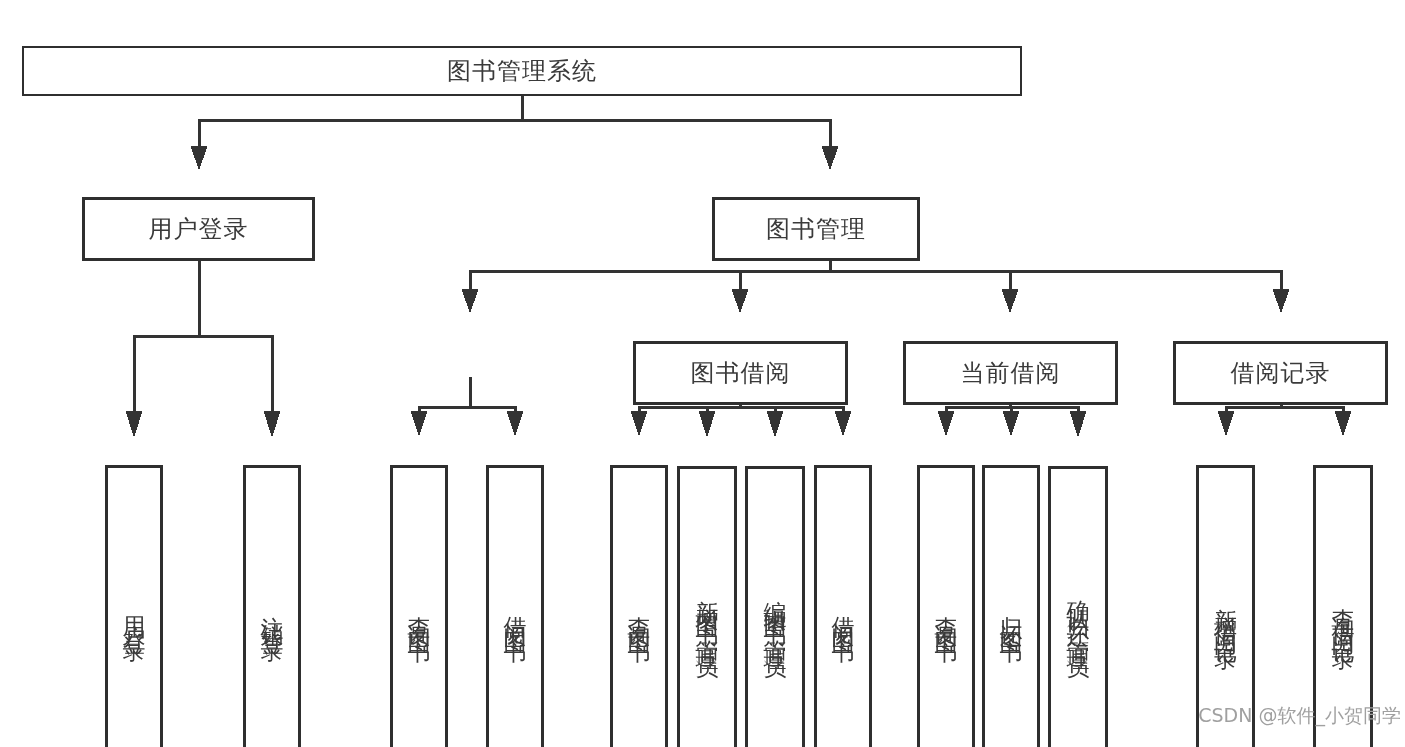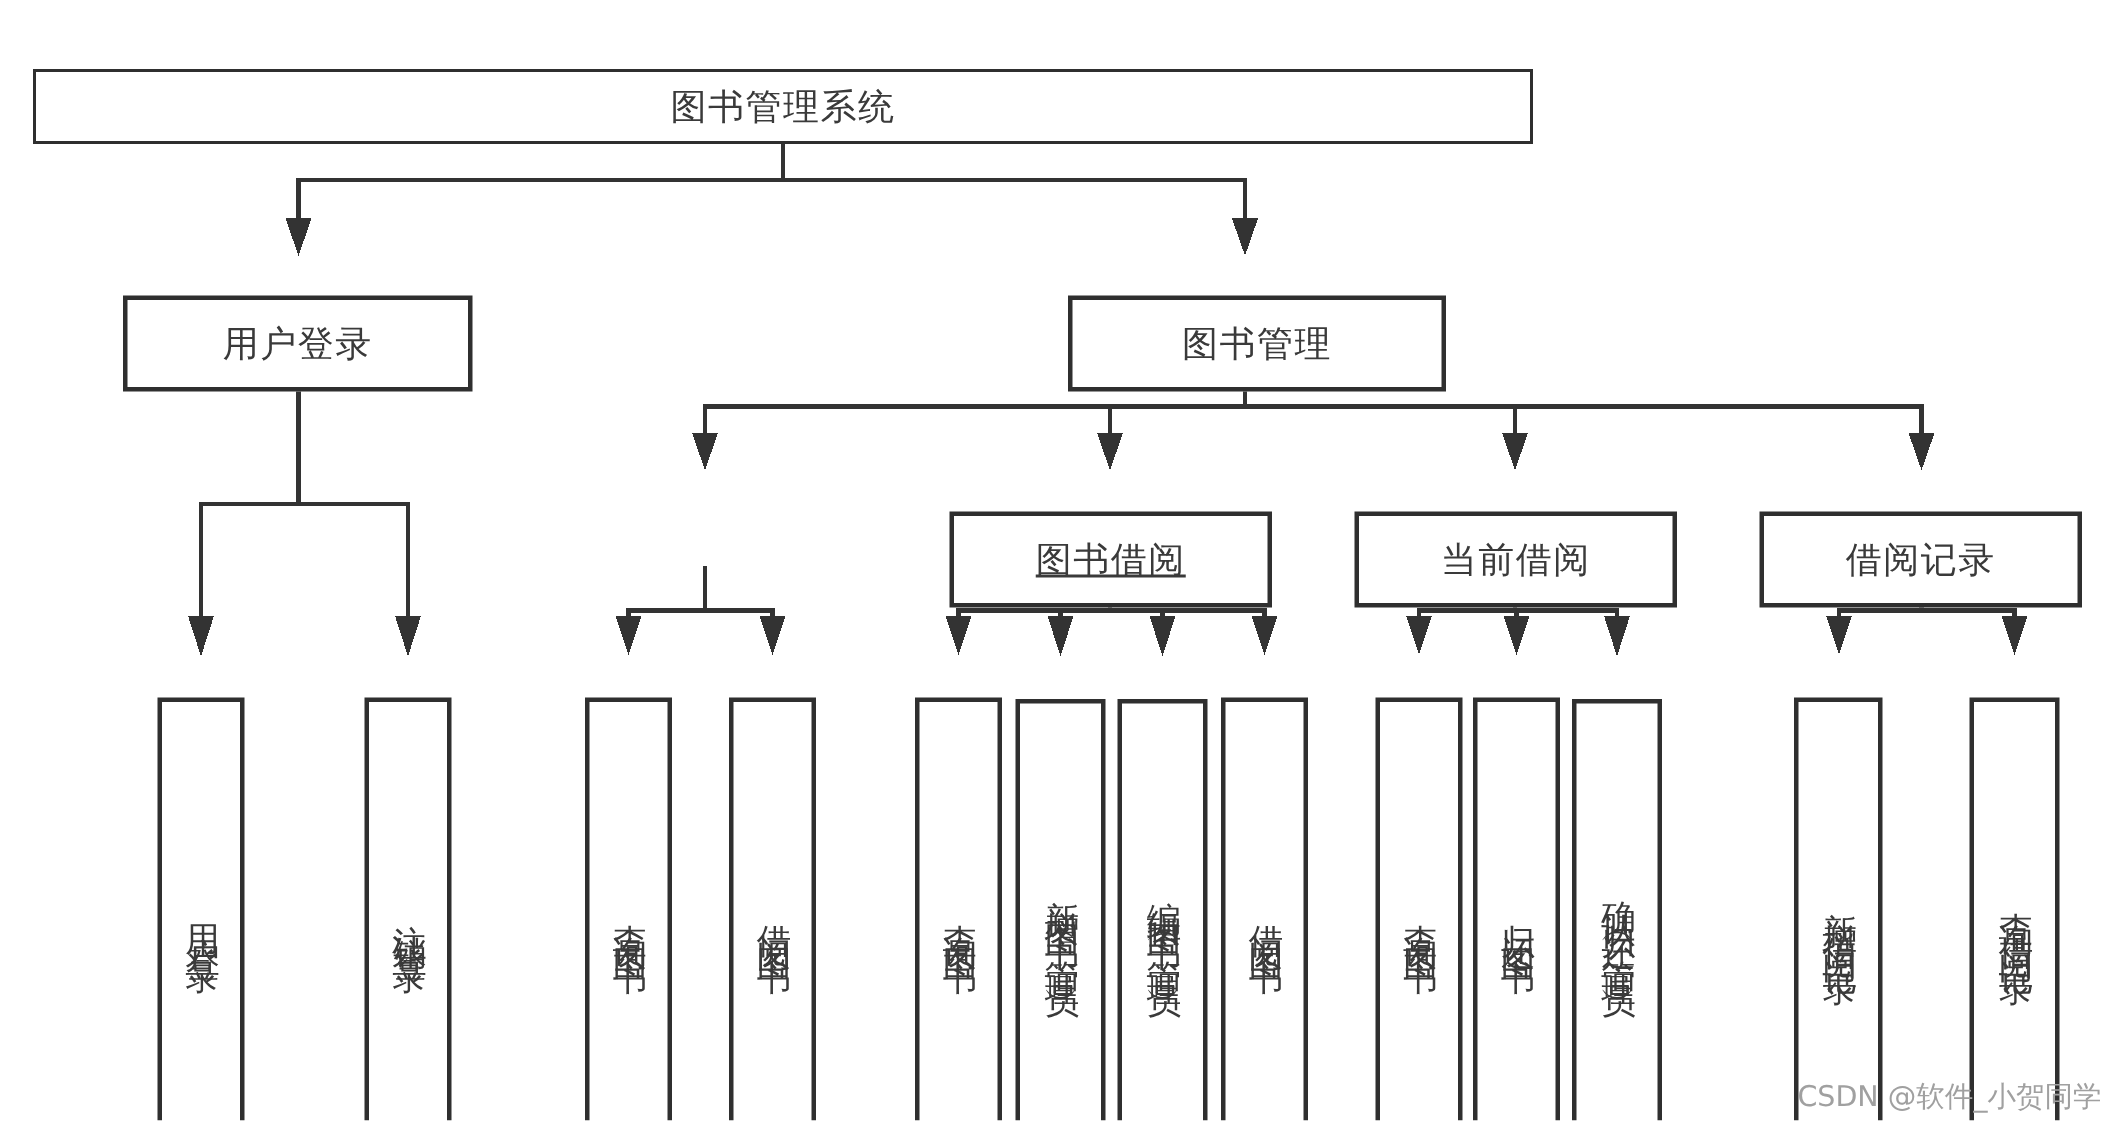--- a/index.html
+++ b/index.html
@@ -47,21 +47,21 @@
   .node.v-text {
     writing-mode: vertical-rl;
     text-orientation: mixed;
     font-size: 23px;
     letter-spacing: 8px;
     line-height: 1;
   }
   #watermark {
     position: absolute;
     right: 4px;
-    bottom: 3px;
+    bottom: 18px;
     font-size: 19px;
     color: #a0a0a0;
     white-space: nowrap;
   }
 </style>
 </head>
 <body>
 
 <div id="stage">
 
@@ -137,23 +137,23 @@
       <line x1="1226" y1="407" x2="1226" y2="413"></line>
       <line x1="1343" y1="407" x2="1343" y2="413"></line>
       <polygon points="1218,411 1234,411 1226,435"></polygon>
       <polygon points="1335,411 1351,411 1343,435"></polygon>
     </g>
   </svg>
 
   <div class="node h-text" style="left:22px; top:18px; width:1000px; height:50px; border-width:2px;">图书管理系统</div>
 
   <div class="node h-text" style="left:82px; top:169px; width:233px; height:64px;">用户登录</div>
-  <div class="node h-text" style="left:712px; top:169px; width:252px; height:64px;">图书管理</div>
+  <div class="node h-text" style="left:712px; top:169px; width:208px; height:64px;">图书管理</div>
 
-  <div class="node h-text" style="left:633px; top:313px; width:215px; height:64px;text-decoration:underline;">图书借阅</div>
+  <div class="node h-text" style="left:633px; top:313px; width:215px; height:64px;">图书借阅</div>
   <div class="node h-text" style="left:903px; top:313px; width:215px; height:64px;">当前借阅</div>
   <div class="node h-text" style="left:1173px; top:313px; width:215px; height:64px;">借阅记录</div>
 
   <div class="node v-text" style="left:105px; top:437px; width:58px; height:298px;">用户登录</div>
   <div class="node v-text" style="left:243px; top:437px; width:58px; height:298px;">注销登录</div>
 
   <div class="node v-text" style="left:390px; top:437px; width:58px; height:298px;">查询图书</div>
   <div class="node v-text" style="left:486px; top:437px; width:58px; height:298px;">借阅图书</div>
 
   <div class="node v-text" style="left:610px; top:437px; width:58px; height:298px;">查询图书</div>

